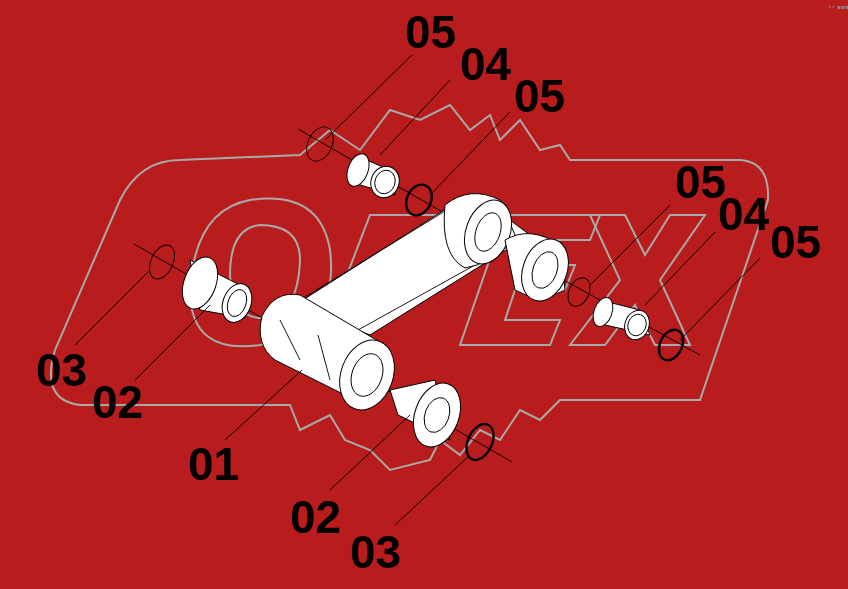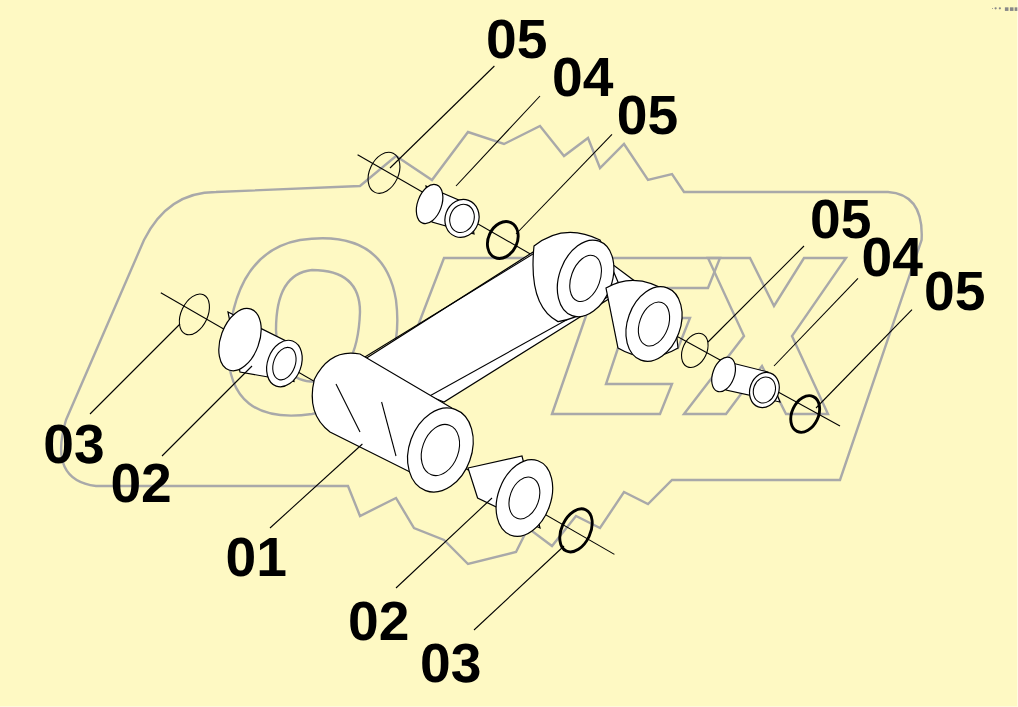--- a/index.html
+++ b/index.html
@@ -1,16 +1,16 @@
 <!DOCTYPE html>
 <html><head>
 <meta charset="utf-8">
 <style>
   html, body { margin: 0; padding: 0; background: #ffffff; }
-  #stage { position: relative; width: 848px; height: 589px; overflow: hidden; background: #fef9c3; }
+  #stage { position: relative; width: 848px; height: 589px; overflow: hidden; background: #b91c1c; }
   svg { position: absolute; left: 0; top: 0; }
   .wm { fill: none; stroke: #a9a9a9; stroke-width: 2; }
   .part { fill: #ffffff; stroke: #000; stroke-width: 1; }
   .thick { fill: none; stroke: #000; stroke-width: 2.4; }
   .thin { fill: none; stroke: #000; stroke-width: 0.9; }
   .lead { stroke: #000; stroke-width: 0.9; fill: none; }
   .label { font-family: "Liberation Sans", sans-serif; font-weight: bold; font-size: 46px; fill: #000; transform-box: fill-box; }
   .corner { font-family: "DejaVu Sans", sans-serif; font-size: 6px; fill: #888; }
 </style>
 </head>

